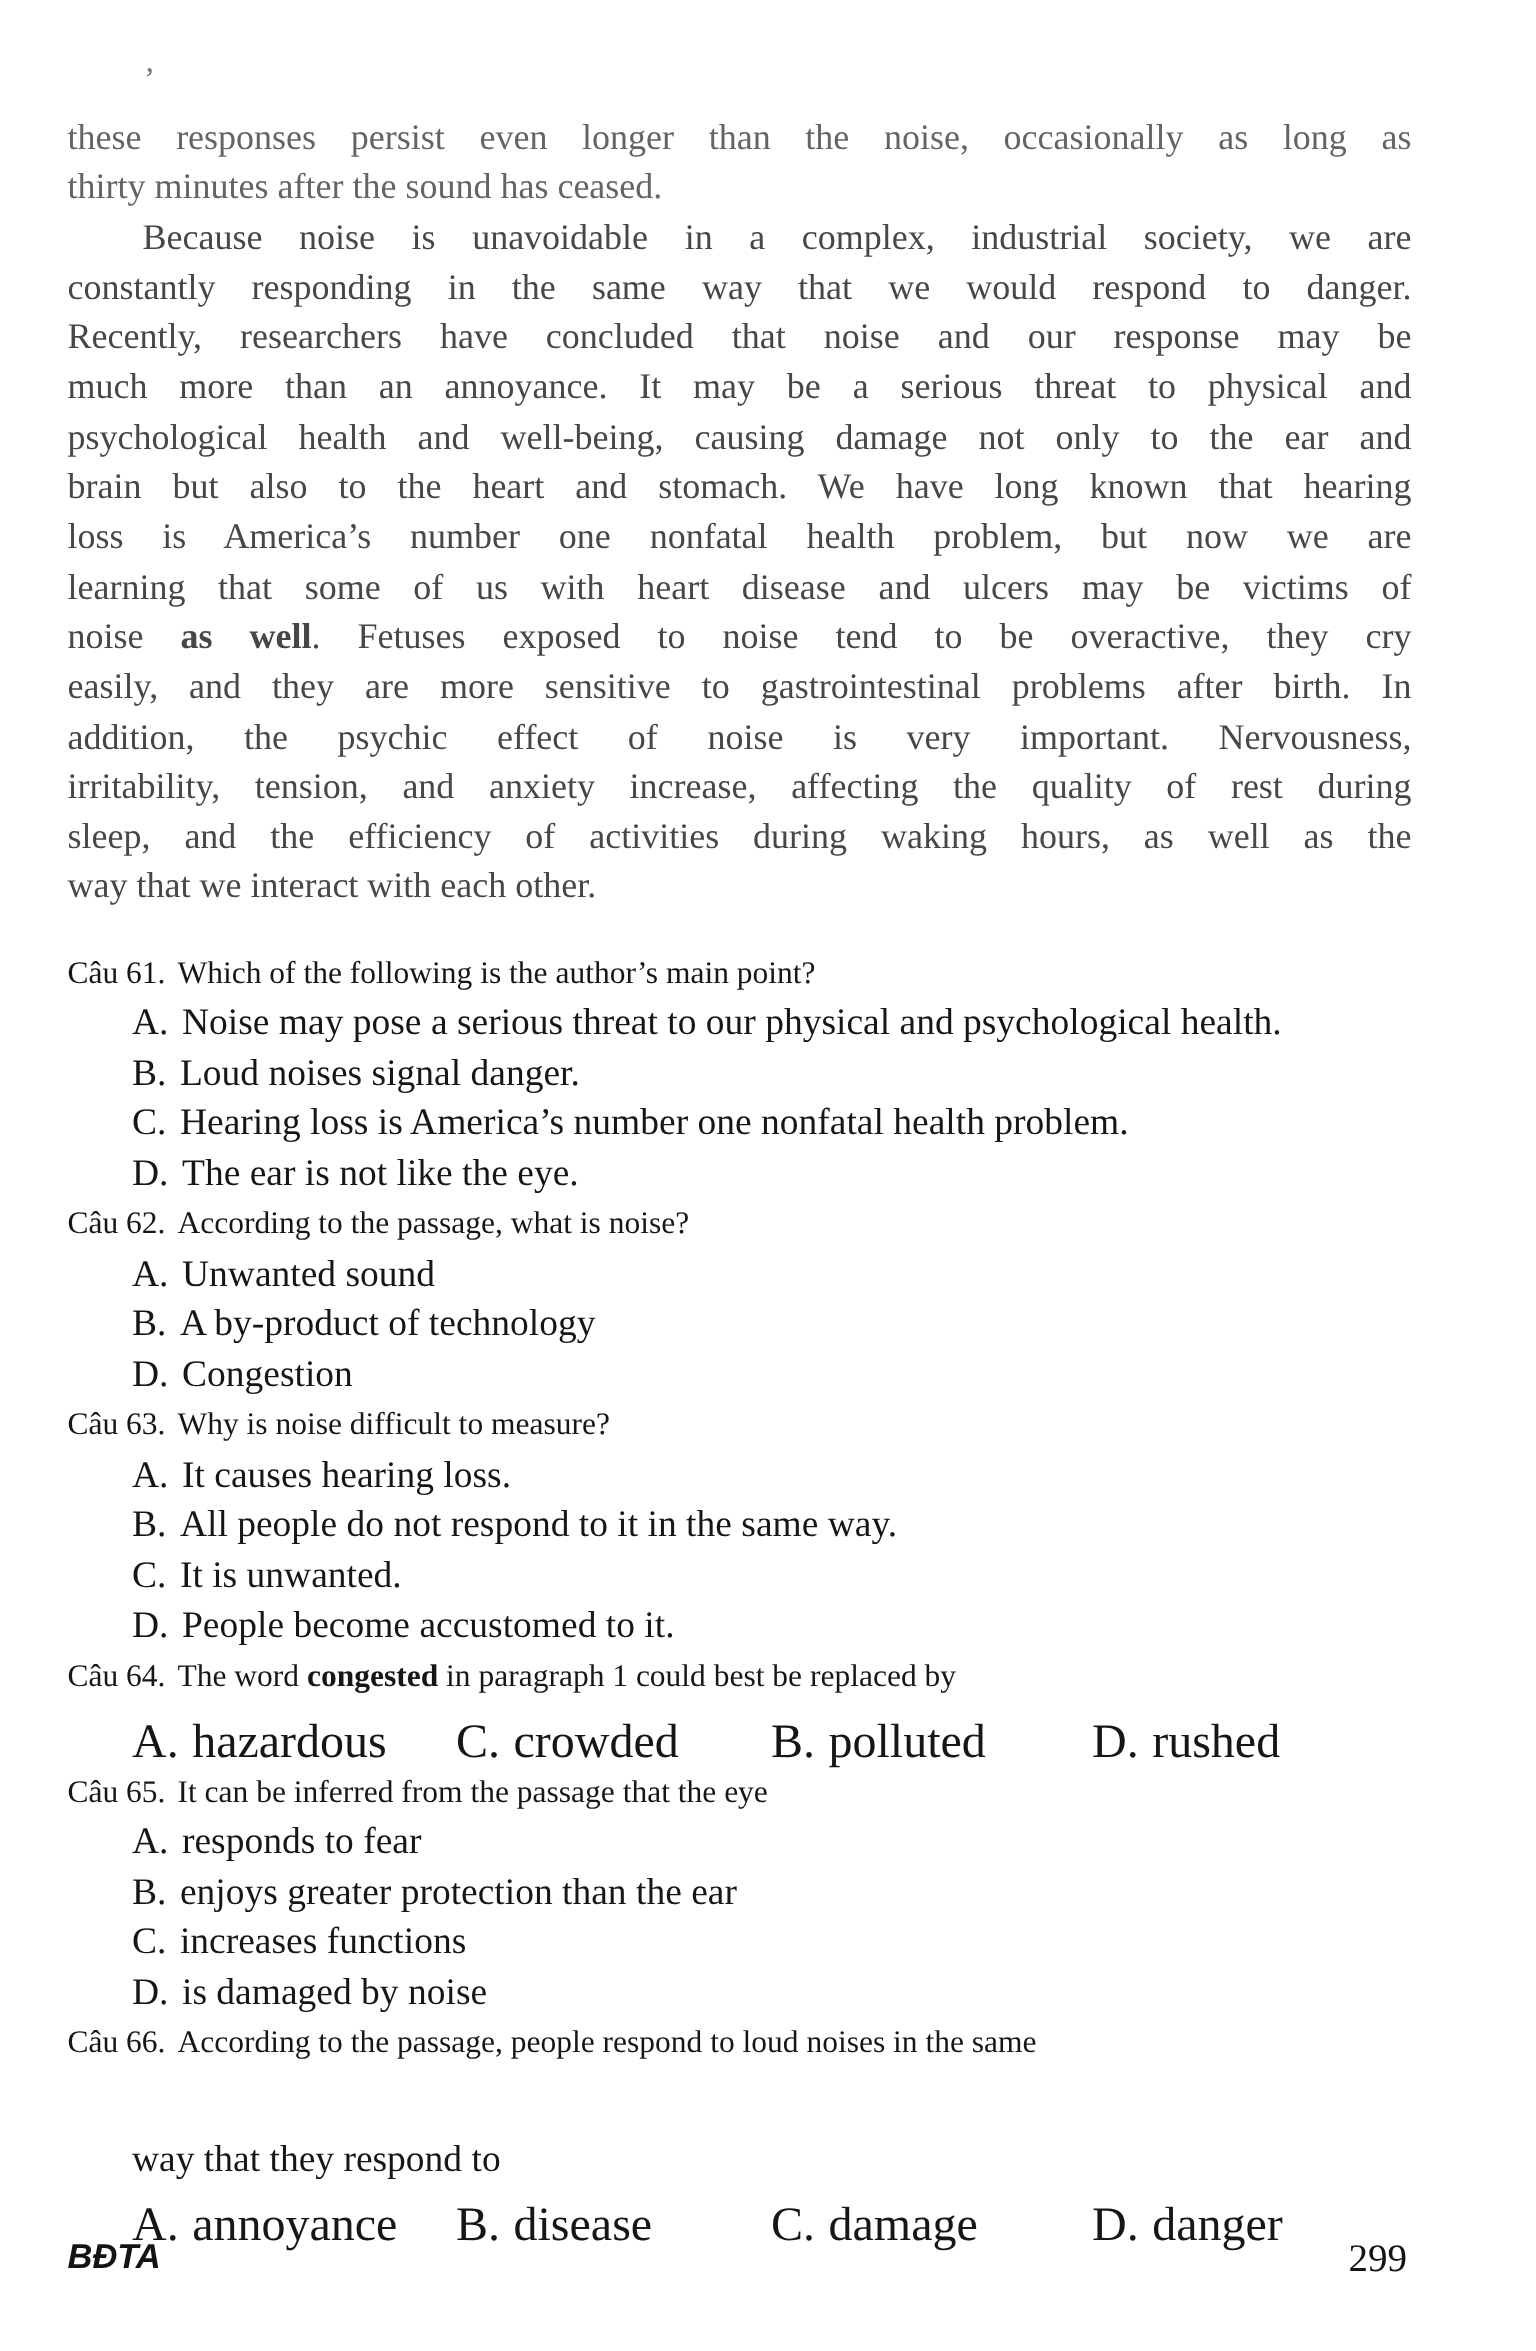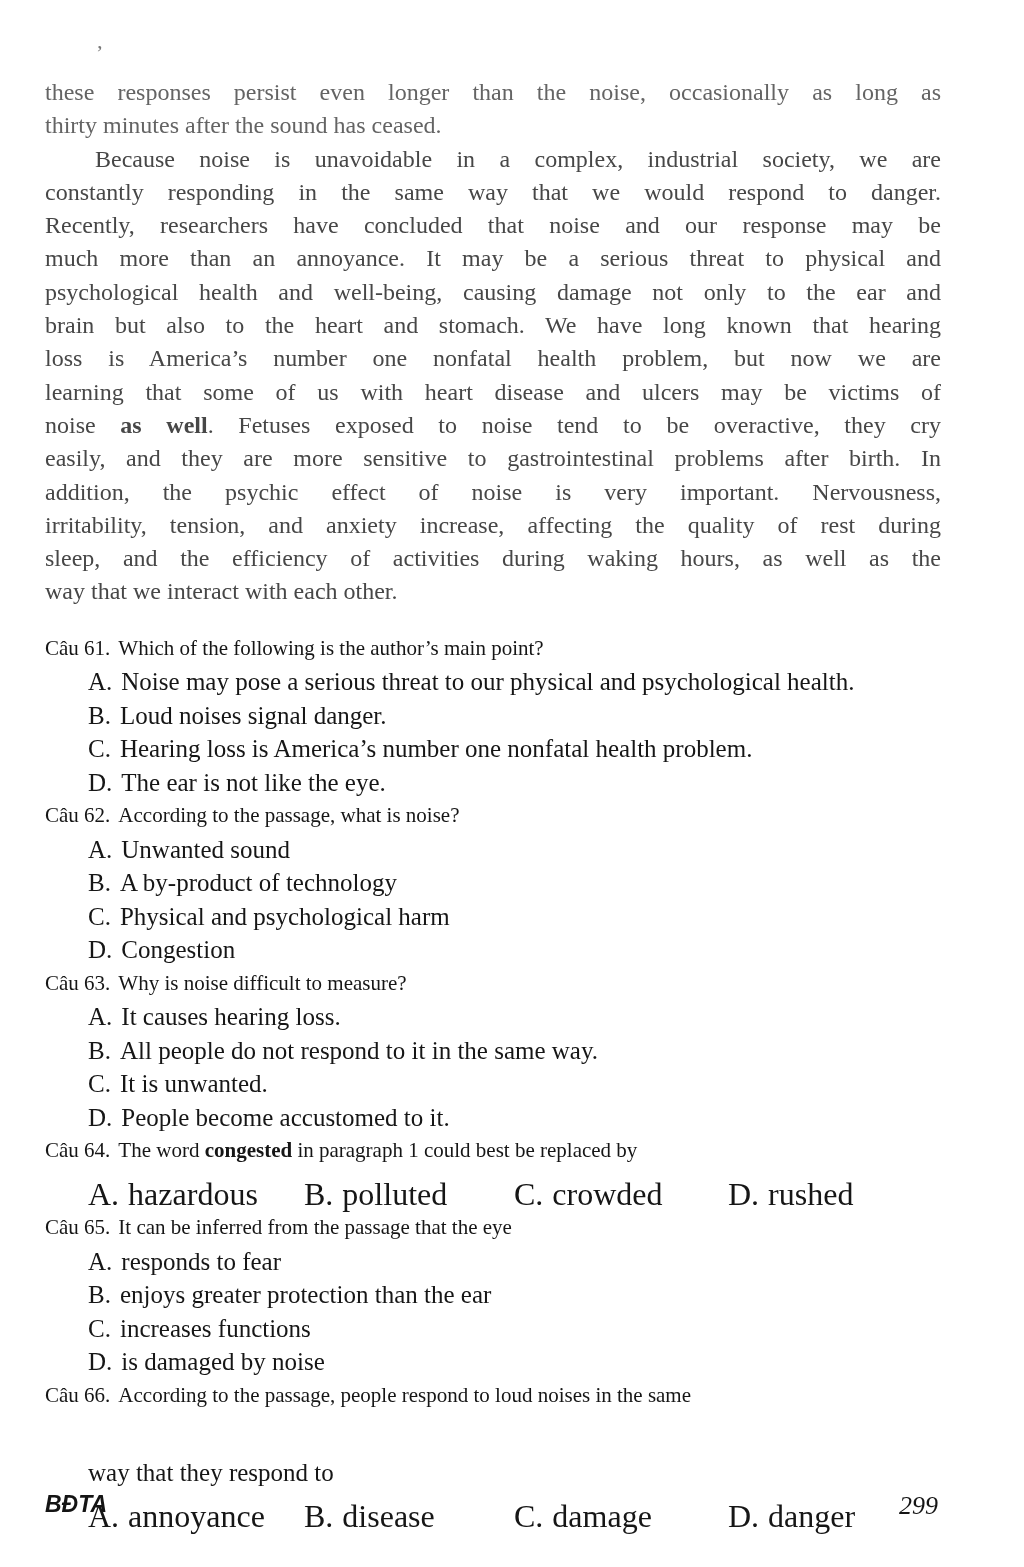--- a/index.html
+++ b/index.html
@@ -60,21 +60,21 @@
 
   
   .footer {
     position:absolute; left:45px; right:86px; top:1491px; z-index:1;
     display:flex; justify-content:space-between; align-items:flex-start;
   }
   .f-left {
     font-family:"Liberation Sans", sans-serif; font-weight:bold; font-style:italic;
     font-size:23px; color:#141414;
   }
-  .f-right { font-family:"Liberation Serif", serif; font-size:26px; color:#141414;font-style:italic; }
+  .f-right { font-family:"Liberation Serif", serif; font-size:26px; color:#141414; }
 </style>
 </head>
 <body>
 
 <div class="page">
 
 
   <div class="artifact">’</div>
 
   <div class="content">
@@ -109,38 +109,37 @@
         <div class="opt"><span class="olabel">A.</span><span>Noise may pose a serious threat to our physical and psychological health.</span></div>
         <div class="opt"><span class="olabel">B.</span><span>Loud noises signal danger.</span></div>
         <div class="opt"><span class="olabel">C.</span><span>Hearing loss is America’s number one nonfatal health problem.</span></div>
         <div class="opt"><span class="olabel">D.</span><span>The ear is not like the eye.</span></div>
       </div>
 
       <div class="question">
         <div class="qtext"><span class="qnum">Câu 62.</span><span>According to the passage, what is noise?</span></div>
         <div class="opt"><span class="olabel">A.</span><span>Unwanted sound</span></div>
         <div class="opt"><span class="olabel">B.</span><span>A by-product of technology</span></div>
-        <div class="opt"><span class="olabel">C.</span><span>Physical and psychological harm</span></div>
         <div class="opt"><span class="olabel">D.</span><span>Congestion</span></div>
       </div>
 
       <div class="question">
         <div class="qtext"><span class="qnum">Câu 63.</span><span>Why is noise difficult to measure?</span></div>
         <div class="opt"><span class="olabel">A.</span><span>It causes hearing loss.</span></div>
         <div class="opt"><span class="olabel">B.</span><span>All people do not respond to it in the same way.</span></div>
         <div class="opt"><span class="olabel">C.</span><span>It is unwanted.</span></div>
         <div class="opt"><span class="olabel">D.</span><span>People become accustomed to it.</span></div>
       </div>
 
       <div class="question">
         <div class="qtext"><span class="qnum">Câu 64.</span><span>The word </span><b>congested</b><span> in paragraph 1 could best be replaced by</span></div>
         <div class="opts-inline">
           <span class="opt-cell"><span class="olabel">A.</span><span>hazardous</span></span>
+          <span class="opt-cell"><span class="olabel">C.</span><span>crowded</span></span>
           <span class="opt-cell"><span class="olabel">B.</span><span>polluted</span></span>
-          <span class="opt-cell"><span class="olabel">C.</span><span>crowded</span></span>
           <span class="opt-cell"><span class="olabel">D.</span><span>rushed</span></span>
         </div>
       </div>
 
       <div class="question">
         <div class="qtext"><span class="qnum">Câu 65.</span><span>It can be inferred from the passage that the eye</span></div>
         <div class="opt"><span class="olabel">A.</span><span>responds to fear</span></div>
         <div class="opt"><span class="olabel">B.</span><span>enjoys greater protection than the ear</span></div>
         <div class="opt"><span class="olabel">C.</span><span>increases functions</span></div>
         <div class="opt"><span class="olabel">D.</span><span>is damaged by noise</span></div>

